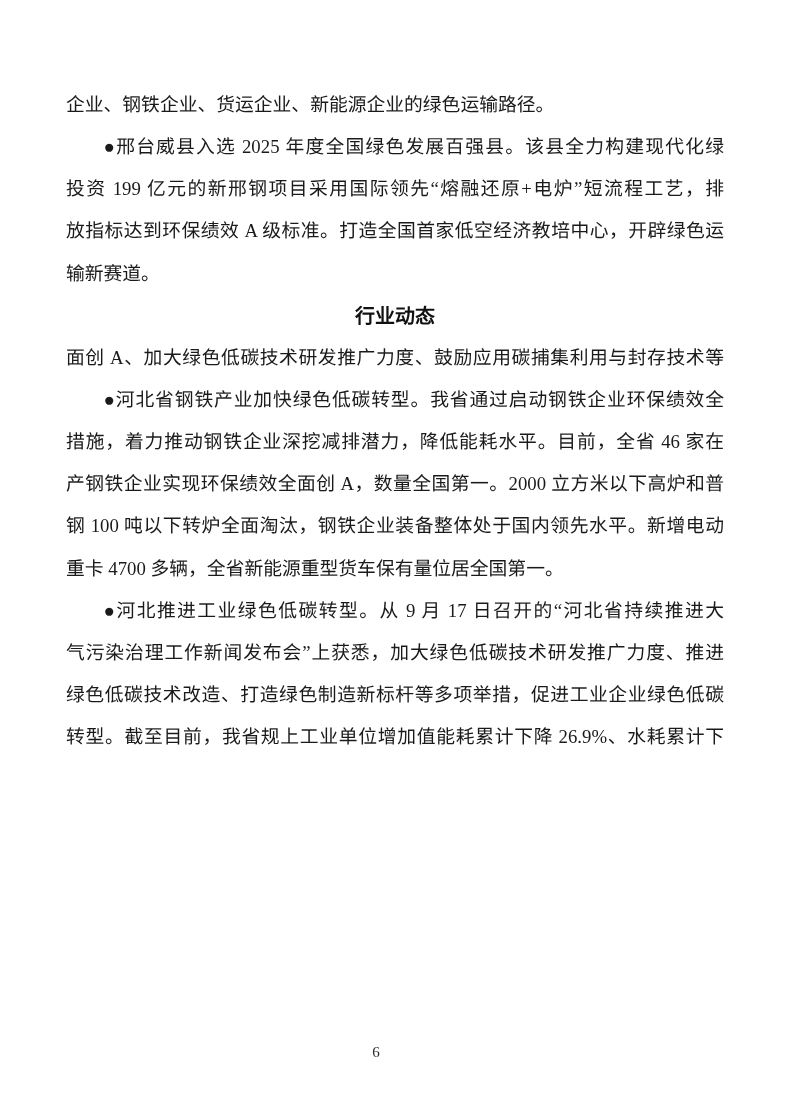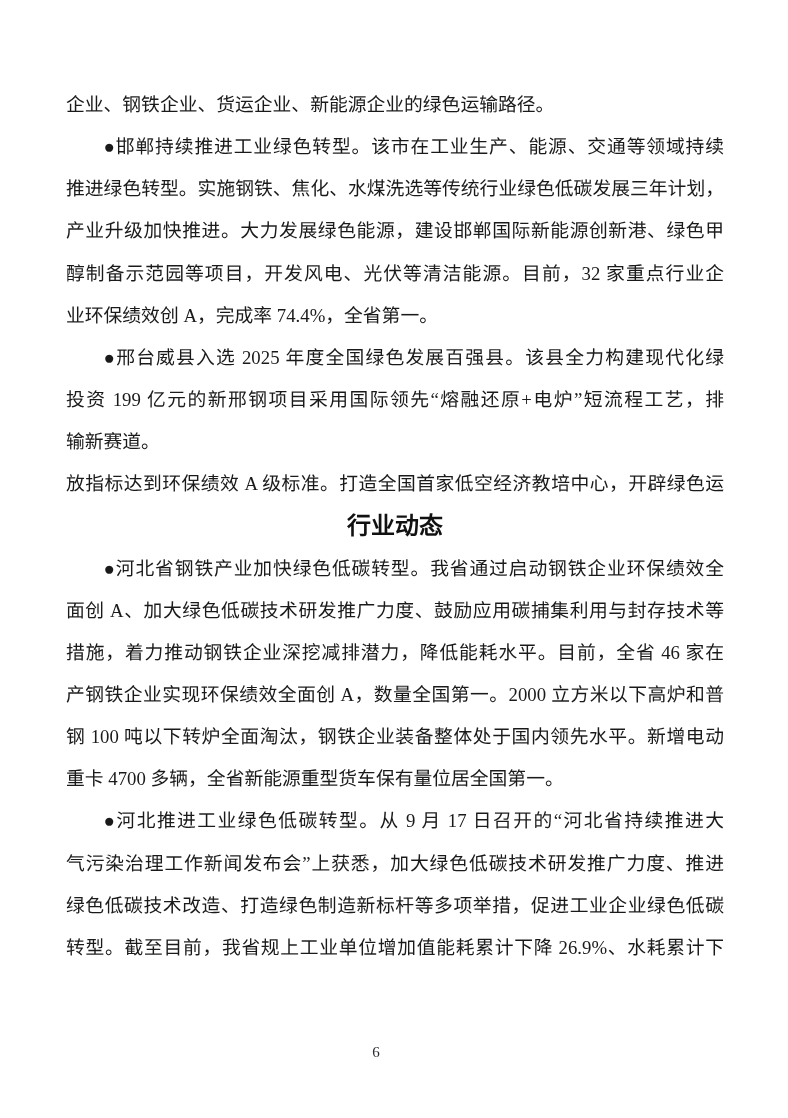--- a/index.html
+++ b/index.html
@@ -36,21 +36,21 @@
     text-align-last: justify;
   }
   .line.indent {
     text-indent: 2em;
   }
   .section-heading {
     display: block;
     height: 42.15px;
     line-height: 42.15px;
     font-family: "Liberation Sans", "DejaVu Sans", sans-serif;
-    font-size: 24px;
+    font-size: 20px;
     font-weight: 700;
     text-align: center;
     color: #111111;
   }
   .page-footer {
     position: absolute;
     left: 0;
     right: 0;
     top: 1041px;
     height: 22px;
@@ -61,40 +61,33 @@
   }
 </style>
 </head>
 <body>
 
 <div class="page">
   <div class="text-area">
 
     <div class="line">企业、钢铁企业、货运企业、新能源企业的绿色运输路径。</div>
 
-    <div>
-      <div class="line indent stretch">●邯郸持续推进工业绿色转型。该市在工业生产、能源、交通等领域持续</div>
-      <div class="line stretch">推进绿色转型。实施钢铁、焦化、水煤洗选等传统行业绿色低碳发展三年计划，</div>
-      <div class="line stretch">产业升级加快推进。大力发展绿色能源，建设邯郸国际新能源创新港、绿色甲</div>
-      <div class="line stretch">醇制备示范园等项目，开发风电、光伏等清洁能源。目前，32 家重点行业企</div>
-      <div class="line">业环保绩效创 A，完成率 74.4%，全省第一。</div>
-    </div>
 
     <div>
       <div class="line indent stretch">●邢台威县入选 2025 年度全国绿色发展百强县。该县全力构建现代化绿</div>
       <div class="line stretch">投资 199 亿元的新邢钢项目采用国际领先“熔融还原+电炉”短流程工艺，排</div>
+      <div class="line stretch">放指标达到环保绩效 A 级标准。打造全国首家低空经济教培中心，开辟绿色运</div>
       <div class="line">输新赛道。</div>
-      <div class="line stretch">放指标达到环保绩效 A 级标准。打造全国首家低空经济教培中心，开辟绿色运</div>
     </div>
 
     <div class="section-heading">行业动态</div>
 
     <div>
+      <div class="line stretch">面创 A、加大绿色低碳技术研发推广力度、鼓励应用碳捕集利用与封存技术等</div>
       <div class="line indent stretch">●河北省钢铁产业加快绿色低碳转型。我省通过启动钢铁企业环保绩效全</div>
-      <div class="line stretch">面创 A、加大绿色低碳技术研发推广力度、鼓励应用碳捕集利用与封存技术等</div>
       <div class="line stretch">措施，着力推动钢铁企业深挖减排潜力，降低能耗水平。目前，全省 46 家在</div>
       <div class="line stretch">产钢铁企业实现环保绩效全面创 A，数量全国第一。2000 立方米以下高炉和普</div>
       <div class="line stretch">钢 100 吨以下转炉全面淘汰，钢铁企业装备整体处于国内领先水平。新增电动</div>
       <div class="line">重卡 4700 多辆，全省新能源重型货车保有量位居全国第一。</div>
     </div>
 
     <div>
       <div class="line indent stretch">●河北推进工业绿色低碳转型。从 9 月 17 日召开的“河北省持续推进大</div>
       <div class="line stretch">气污染治理工作新闻发布会”上获悉，加大绿色低碳技术研发推广力度、推进</div>
       <div class="line stretch">绿色低碳技术改造、打造绿色制造新标杆等多项举措，促进工业企业绿色低碳</div>

